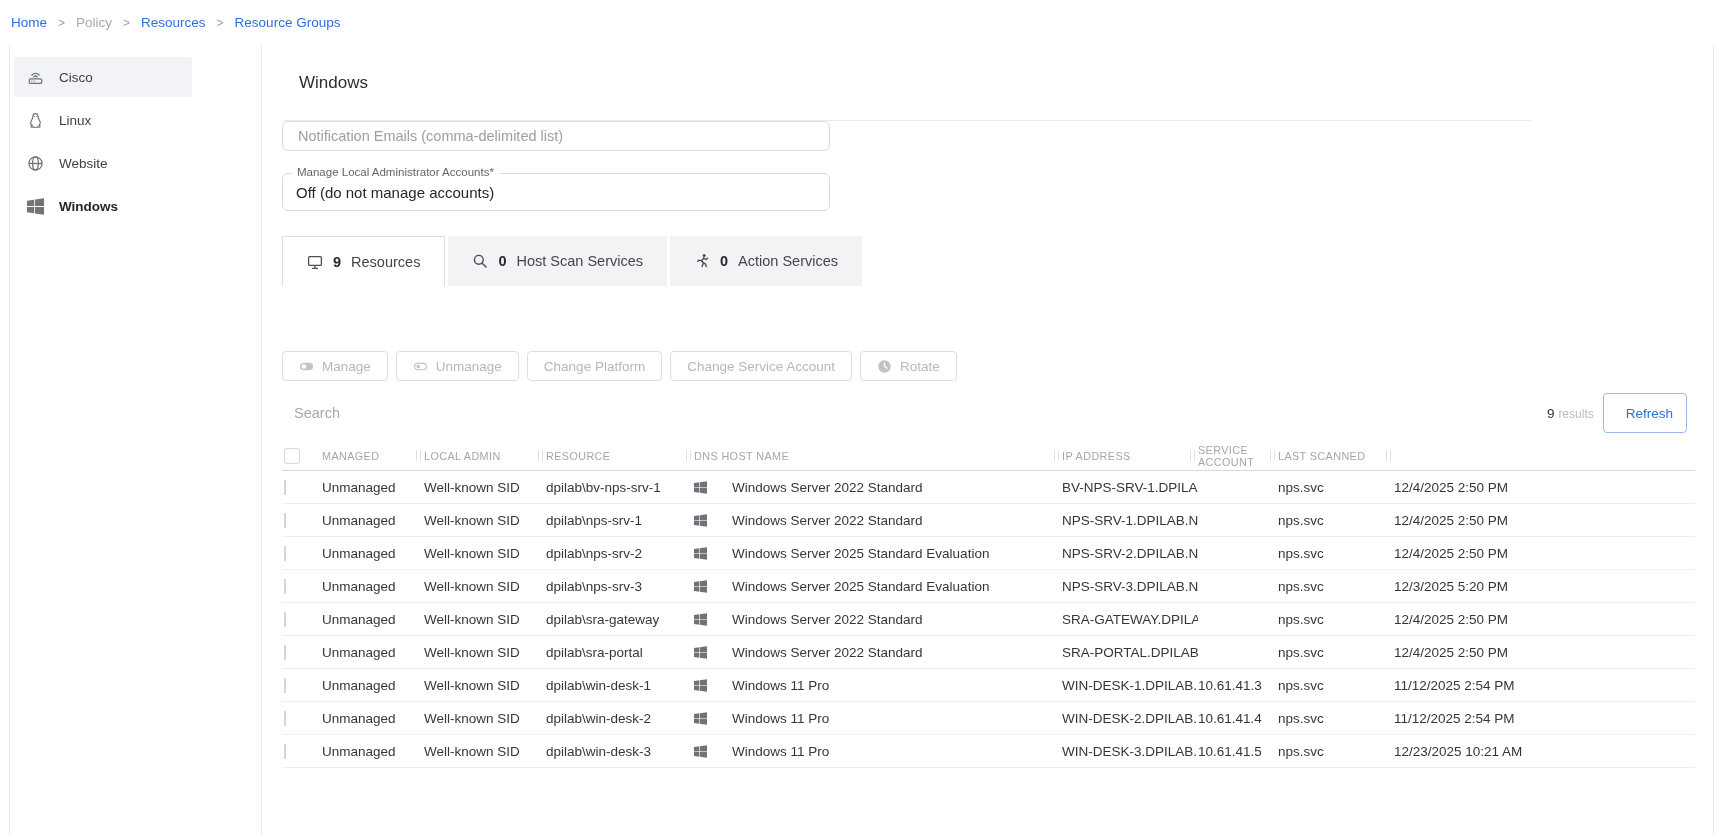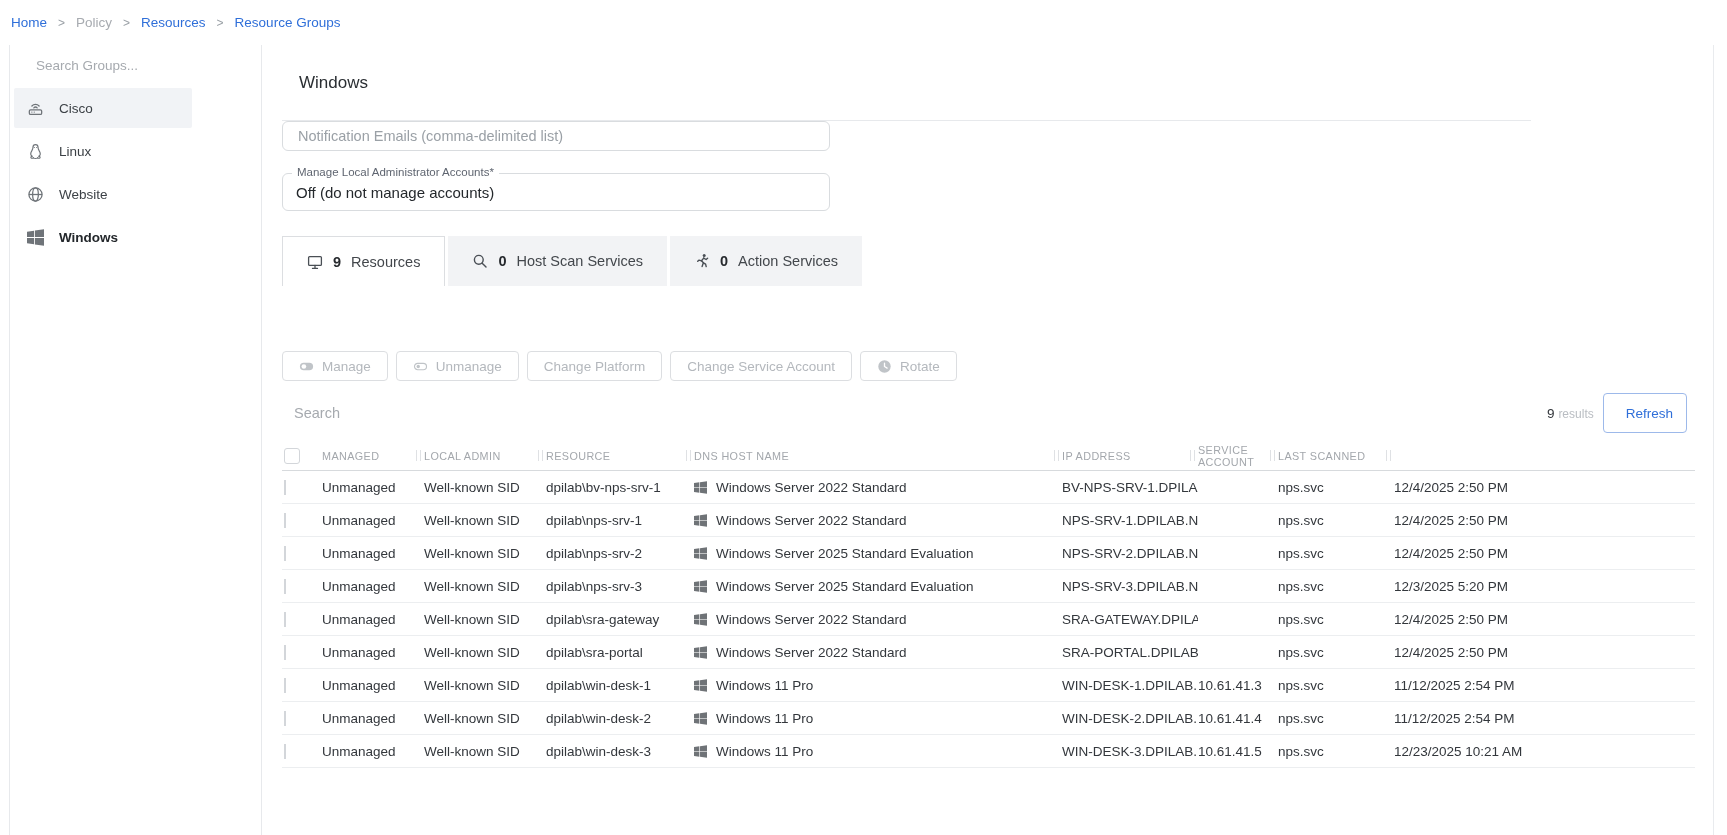--- a/index.html
+++ b/index.html
@@ -79,46 +79,39 @@
     color:var(--accent);font-size:13.5px;display:flex;align-items:center;gap:9px;font-family:inherit;margin-right:26px;cursor:pointer;}
 
   
   .grid{margin-top:10px;width:1413px;}
   .grid-header,.grid-row{display:grid;grid-template-columns:40px 102px 122px 148px 368px 136px 80px 116px 1fr;align-items:center;}
   .grid-header{height:30px;border-bottom:1px solid var(--line-dark);}
   .hcell{position:relative;font-size:10.8px;letter-spacing:.4px;color:#a3a7ac;height:100%;display:flex;align-items:center;cursor:pointer;}
   .hcell .rz{position:absolute;right:3px;top:9px;height:11px;width:5px;border-left:1px solid #dfe1e4;border-right:1px solid #dfe1e4;}
   .grid-row{height:33px;border-bottom:1px solid #eceef0;font-size:13.5px;color:var(--txt);}
   .cell{white-space:nowrap;overflow:hidden;}
-  .cell-os{display:flex;align-items:center;gap:9px;}
+  .cell-os{display:flex;align-items:center;gap:25px;}
   .cell-os .icon{color:#6f7377;flex:0 0 auto;}
   .cb{width:15px;height:15px;border:1.5px solid #d3d6da;border-radius:3px;background:#fff;margin-left:2px;cursor:pointer;}
   .cb.lg{width:16px;height:16px;}
 </style>
 </head>
 <body>
 
 <nav class="breadcrumb" id="breadcrumb">
     <a class="crumb">Home</a>
     <span class="crumb-sep">&gt;</span>
     <a class="crumb muted">Policy</a>
     <span class="crumb-sep">&gt;</span>
     <a class="crumb">Resources</a>
     <span class="crumb-sep">&gt;</span>
     <a class="crumb">Resource Groups</a>
   </nav>
 
 <aside class="sidebar">
-  <div class="sb-search">
-    <span class="icon"></span>
-    <input type="text" placeholder="Search Groups..." style="">
-    <span class="sb-add">
-      <span class="icon"></span>
-    </span>
-  </div>
   <div id="sb-groups">
       <div class="sb-item selected">
         <div class="sb-item-main">
           <span class="icon" style="width: 17px; height: 17px;">
             <svg viewBox="0 0 16 16" fill="none" stroke="currentColor" stroke-width="1.2" stroke-linecap="round">
               <path d="M4.6 5.6a4.6 4.6 0 0 1 6.8 0"></path>
               <path d="M6.4 7.4a2.3 2.3 0 0 1 3.2 0"></path>
               <rect x="2.2" y="9.2" width="11.6" height="4.4" rx="1.2"></rect>
               <path d="M4.6 11.4h.01M6.8 11.4h.01"></path>
             </svg>

